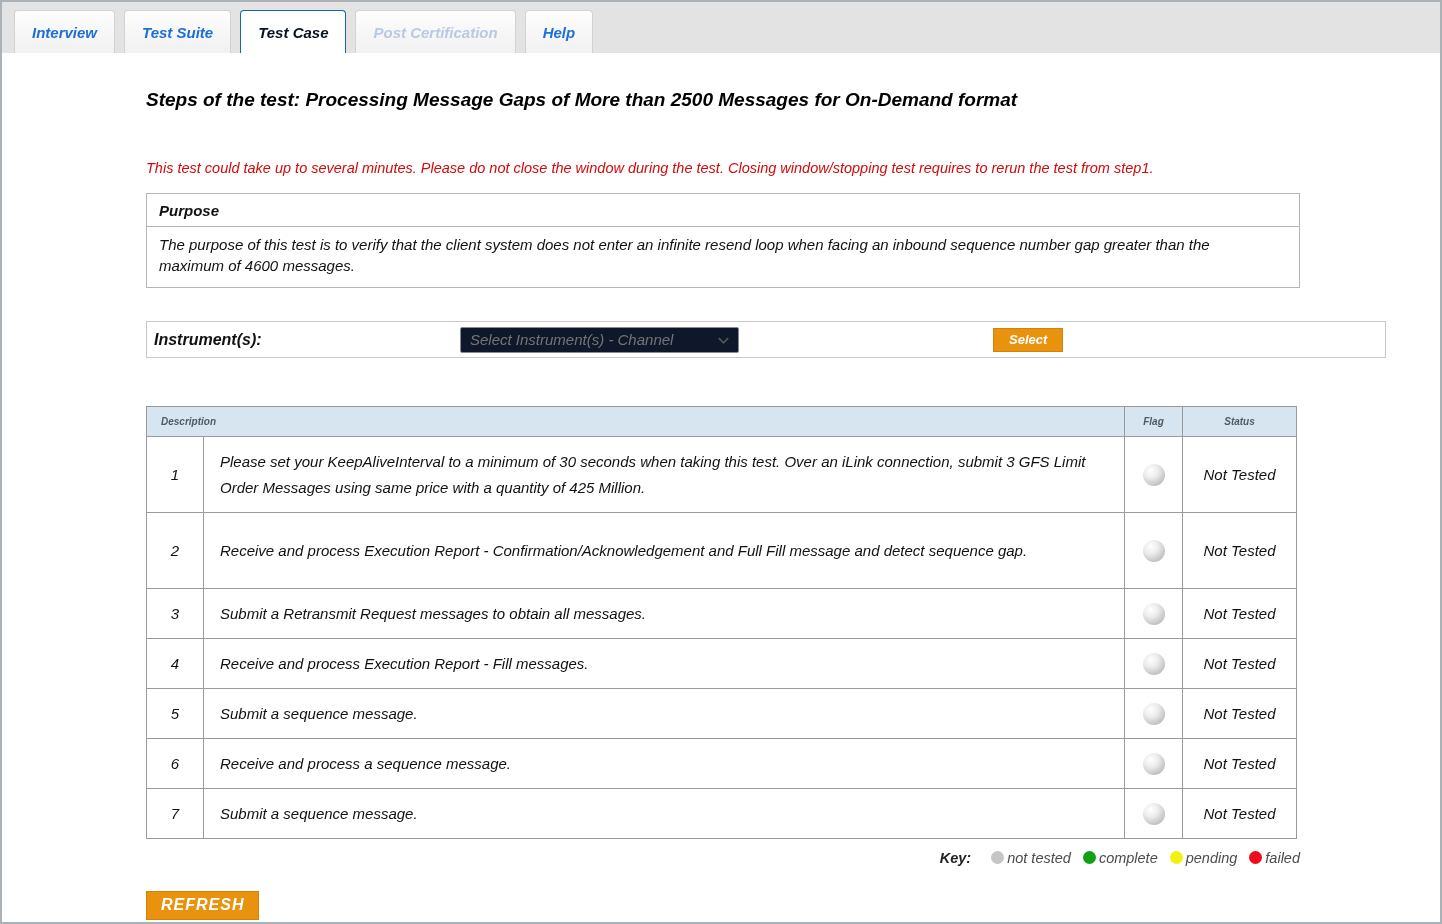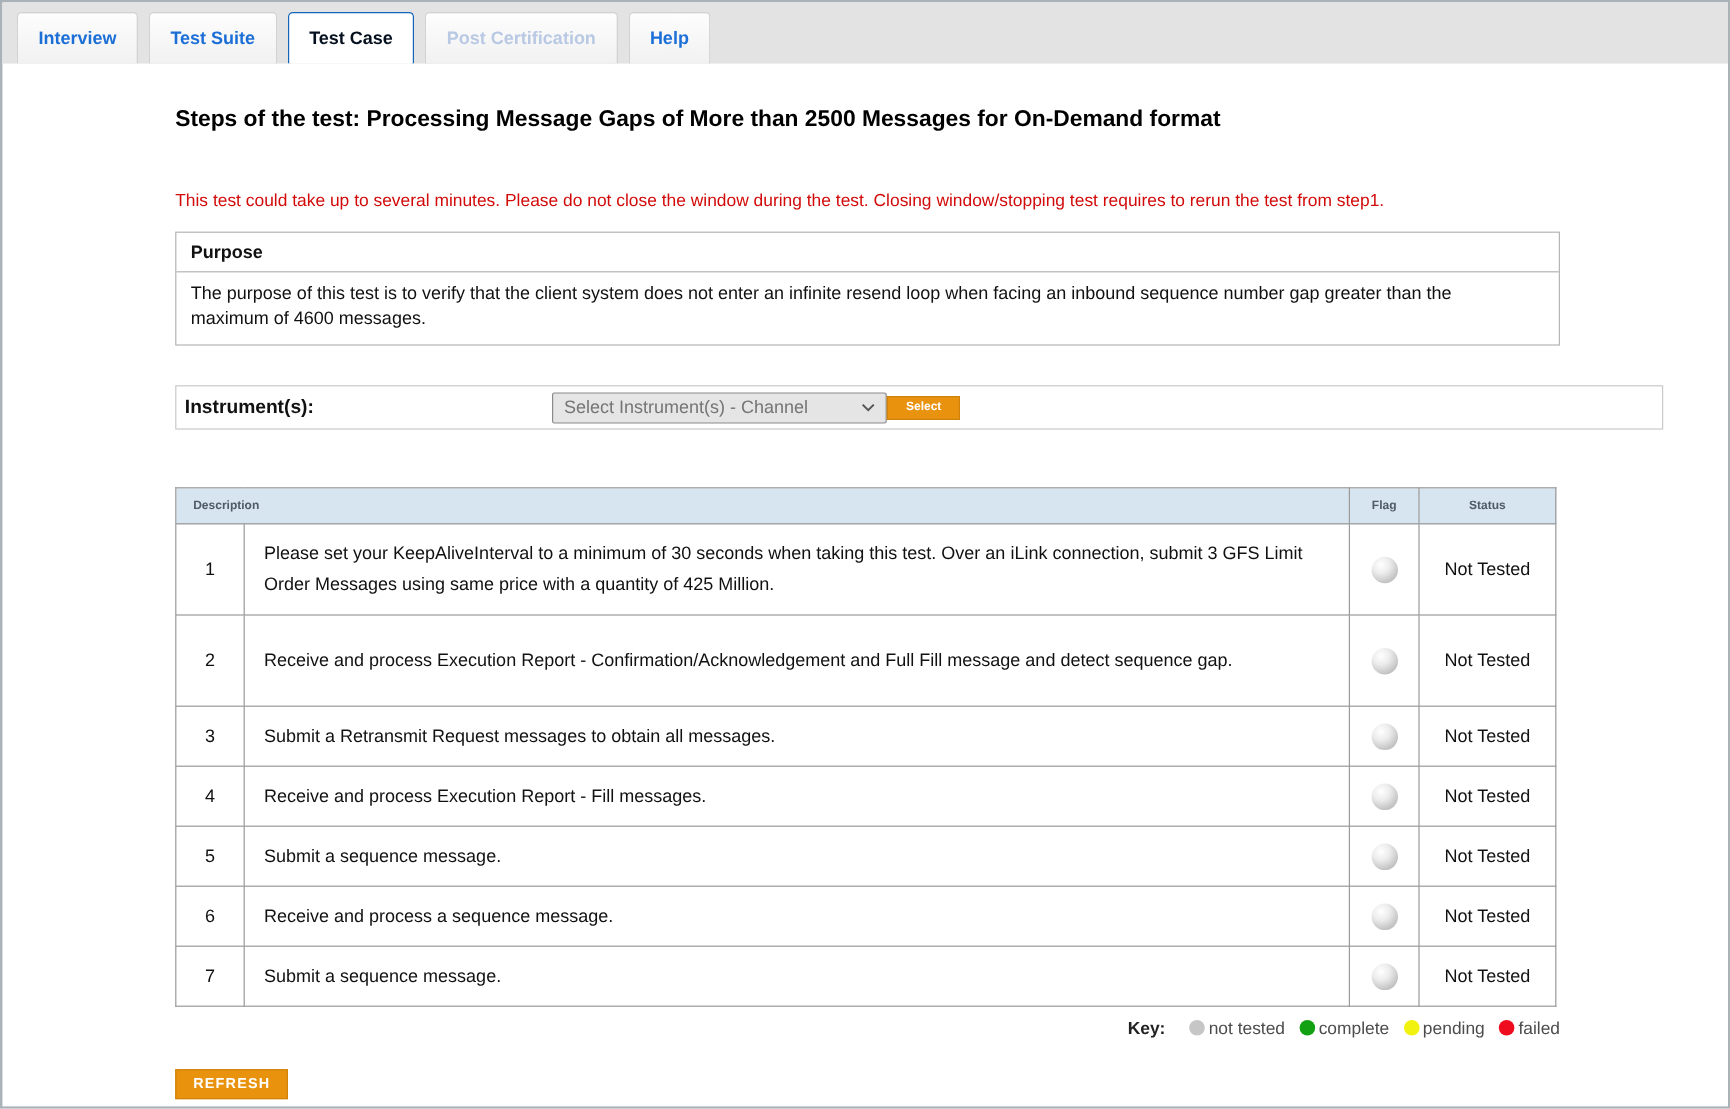--- a/index.html
+++ b/index.html
@@ -4,20 +4,21 @@
 <style>
   * { box-sizing: border-box; margin: 0; padding: 0; }
   html, body { background: #ffffff; }
   body { font-family: "Liberation Sans", sans-serif; }
   .page {
     width: 1442px; height: 924px;
     border: 2px solid #aab1b7;
     background: #ffffff;
     overflow: hidden;
     position: relative;
+    font-style: italic;
   }
   
   .tabbar {
     height: 51px;
     background: #e3e3e3;
     display: flex;
     align-items: flex-end;
     padding-left: 12px;
   }
   .tab {
@@ -87,41 +88,42 @@
     width: 306px;
     font-size: 16px;
     font-weight: bold;
     color: #111;
   }
   .instrument-select {
     width: 279px;
     height: 26px;
     border: 1px solid #8a8a8a;
     border-radius: 2px;
-    background: #e5e5e5;
+    background: #0f172a;
     display: flex;
     align-items: center;
     justify-content: space-between;
     padding: 0 8px 0 9px;
     font-size: 15px;
     color: #757575;
     cursor: pointer;
   }
   .chevron { width: 13px; height: 13px; display: inline-block; }
   .btn-orange {
     display: inline-block;
     background: #e8920d;
     border: 1px solid #cf830b;
     color: #ffffff;
     font-weight: bold;
     text-align: center;
     cursor: pointer;
   }
   .select-btn {
-    font-size: 10px;
+    margin-left: 254px;
+    font-size: 13px;
     padding: 3px 15px 4px;
   }
   
   table.steps {
     margin-top: 48px;
     width: 1151px;
     border-collapse: collapse;
     font-size: 15px;
     color: #111;
   }
@@ -162,21 +164,21 @@
     width: 13px; height: 13px;
     border-radius: 50%;
     vertical-align: -1px;
     margin-right: 3px;
   }
   .key-item { margin-left: 12px; }
   .key-item:first-of-type { margin-left: 0; }
   
   .refresh-btn {
     margin-top: 25px;
-    font-size: 12px;
+    font-size: 16px;
     letter-spacing: 1px;
     padding: 4px 14px 5px;
   }
 </style>
 </head>
 <body>
 
 <div class="page">
 
   <div class="tabbar">

